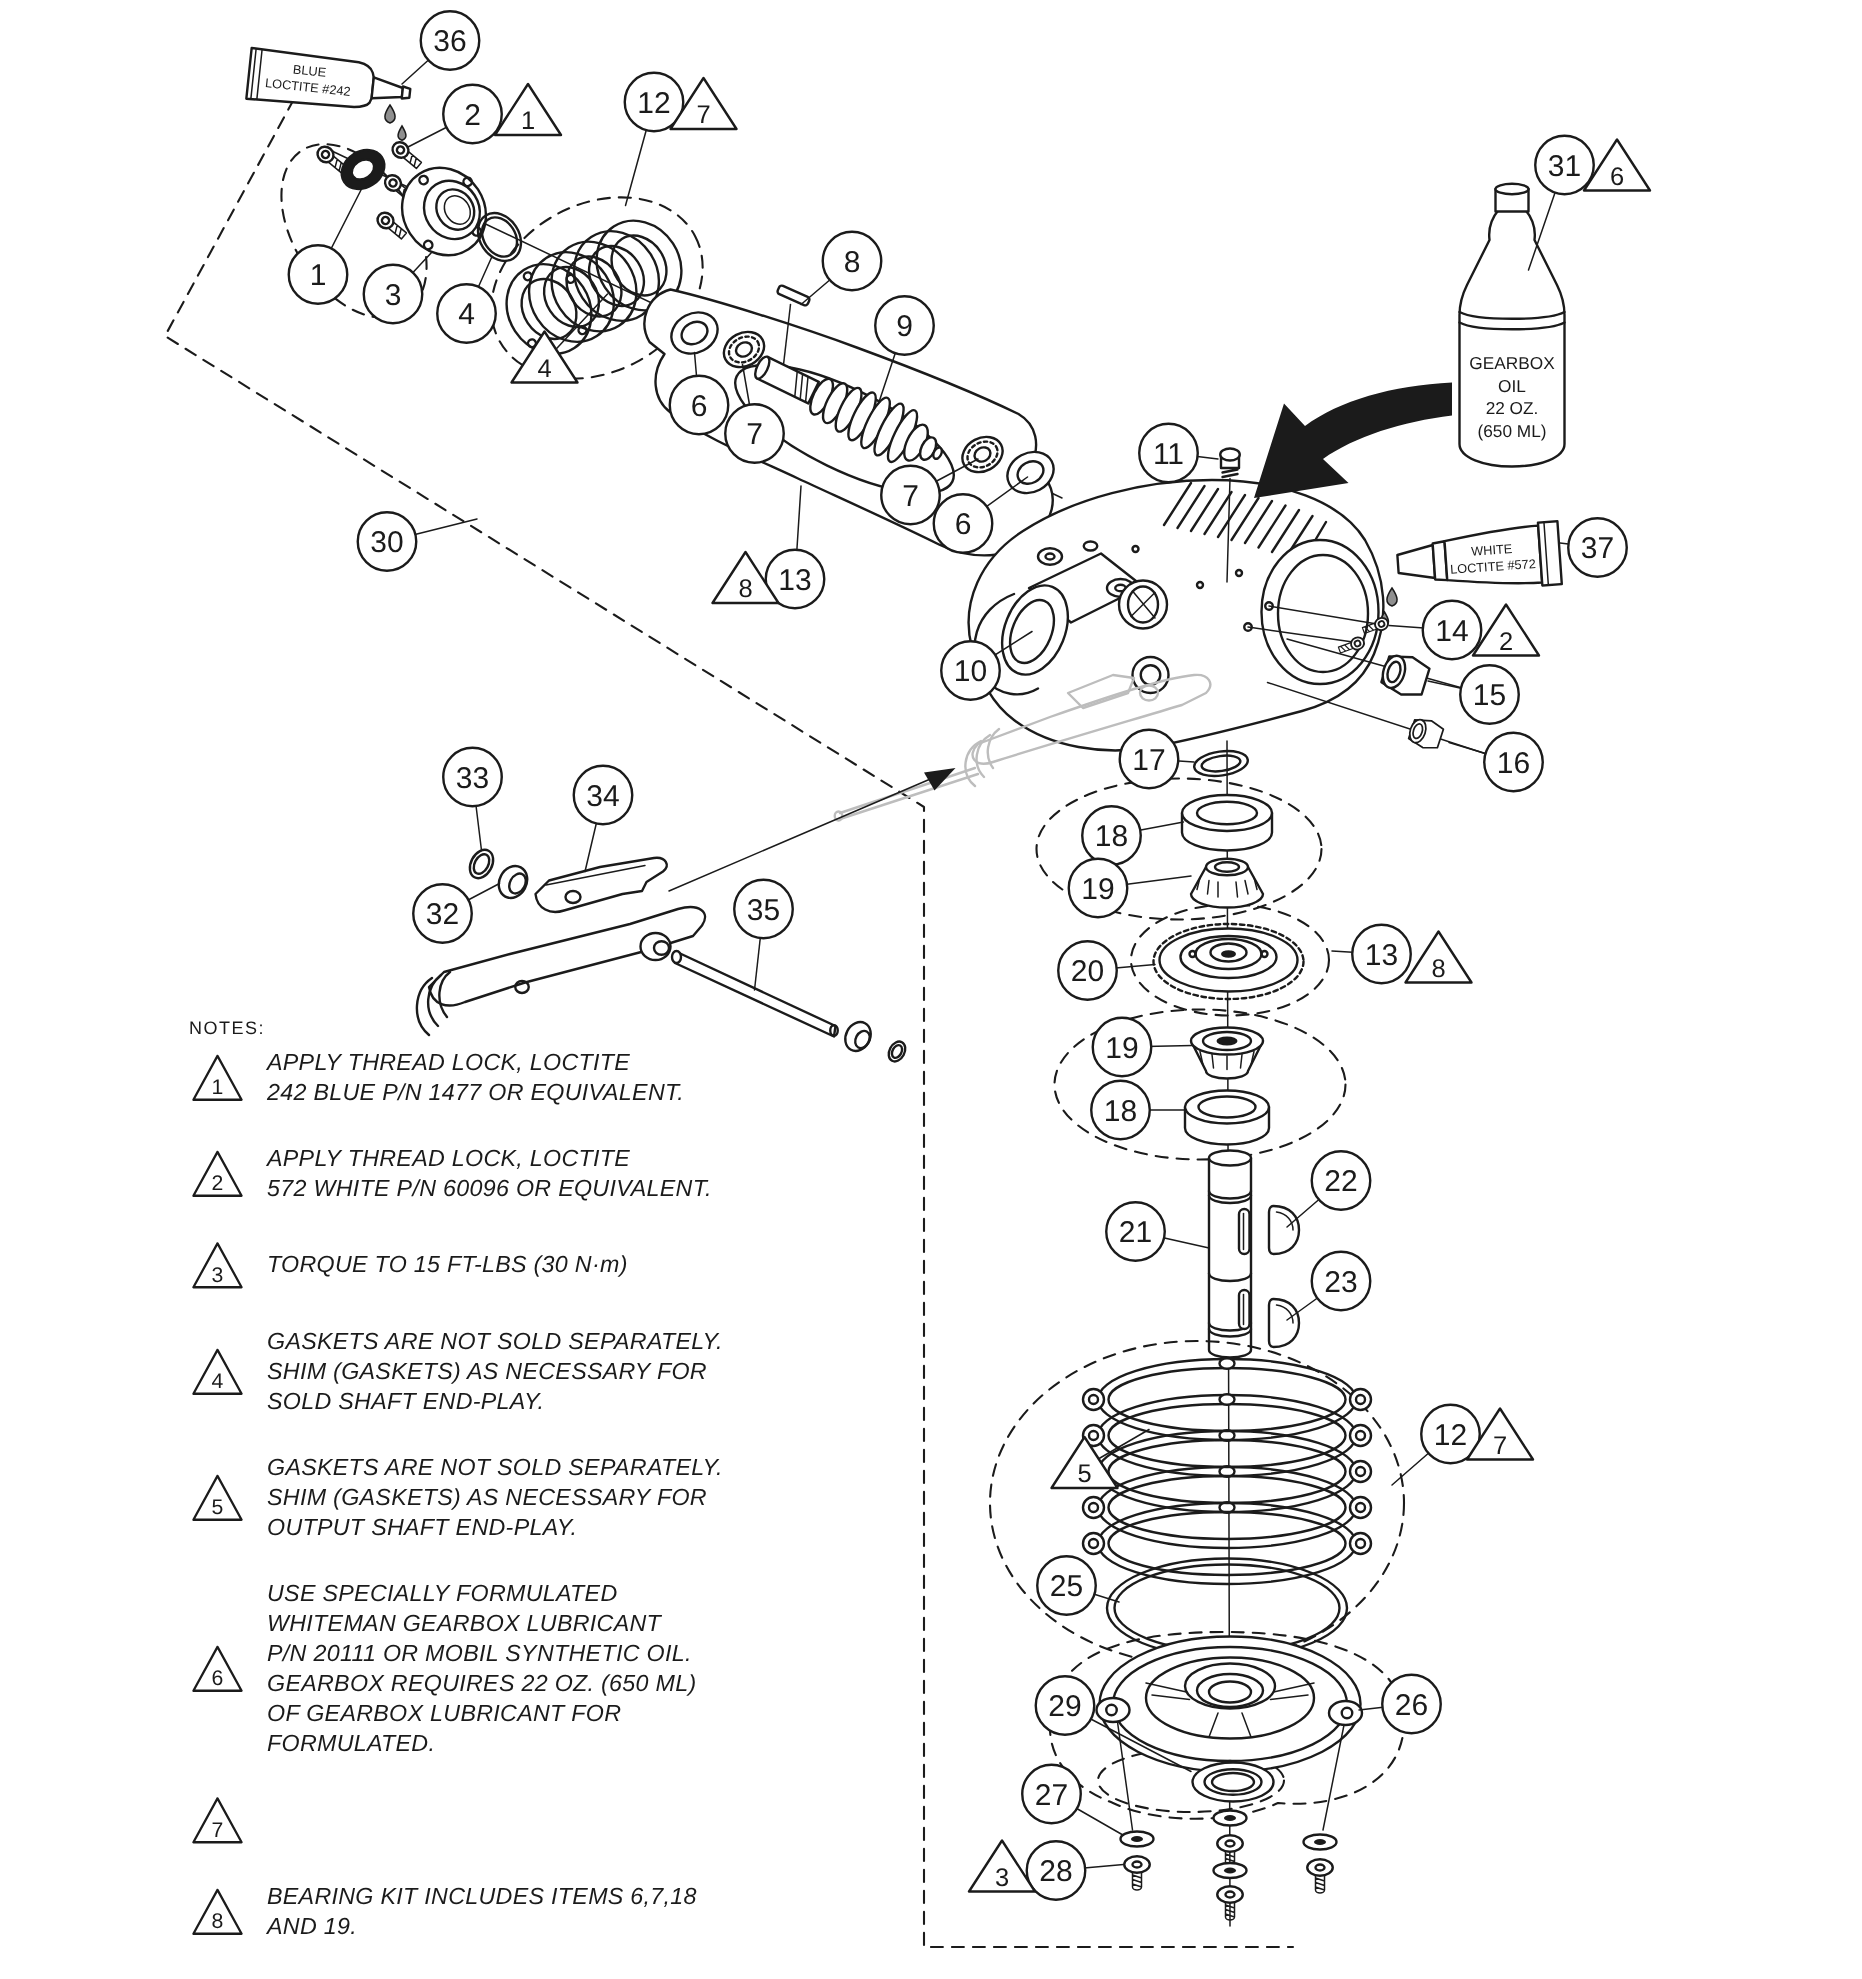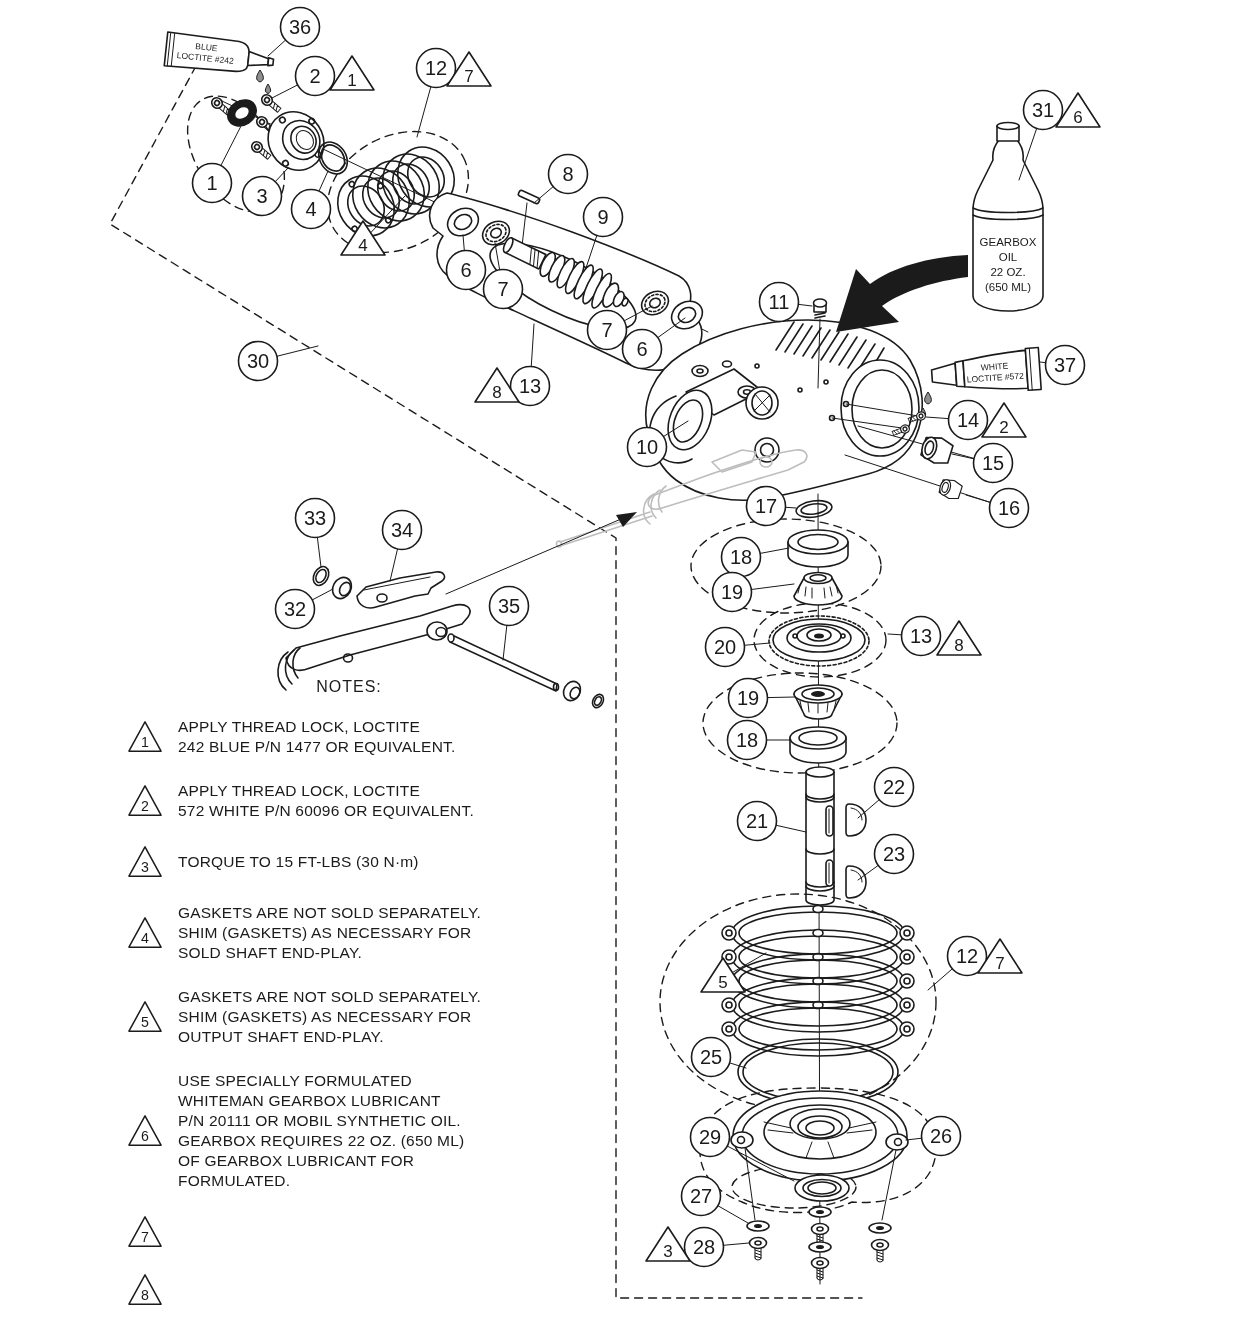--- a/index.html
+++ b/index.html
@@ -12,25 +12,25 @@
   .b{fill:#1b1b1b;stroke:none;}
   .t{stroke-width:1;}
   .d{stroke-dasharray:8 6;stroke-width:1.4;}
   .drop{fill:#8f8f8f;stroke:#1b1b1b;stroke-width:1;}
   .ghost *{stroke:#bdbdbd;}
   .cn{font-size:20px;text-anchor:middle;}
   .tn{font-size:17px;text-anchor:middle;}
   .lbl{font-size:11.5px;text-anchor:middle;}
   .lbl2{font-size:8.5px;text-anchor:middle;}
   #notes-block{position:absolute;left:126px;top:678px;width:446px;}
-  #notes-title{font-size:16px;letter-spacing:1px;margin-bottom:21px;text-align:center;}
+  #notes-title{font-size:12px;letter-spacing:1px;margin-bottom:7px;}
   .note{display:flex;gap:14px;align-items:center;margin-bottom:24px;}
   .nmark{width:38px;height:34px;flex:0 0 38px;}
   .ntn{font-size:15px;text-anchor:middle;}
-  .ntext{font-size:15.5px;line-height:20px;letter-spacing:.2px;}
+  .ntext{font-size:15.5px;line-height:20px;letter-spacing:.2px;font-style:italic;}
 </style>
 </head>
 <body>
 
 <div id="stage">
 <svg id="diagram" width="1241" height="1319" viewBox="0 0 1241 1319">
   <defs>
     <g id="def-bolt">
       <path class="s t" d="M5,-2.6 L16,-2.6 M5,2.6 L16,2.6 M16,-2.6 L16,2.6 M8,-2.6 L10.5,2.6 M11.5,-2.6 L14,2.6"></path>
       <ellipse class="s w" rx="5.5" ry="5"></ellipse>
@@ -763,16 +763,20 @@
           <svg viewBox="0 0 40 36" class="nmark">
             <polygon points="20,2 3,33 37,33" class="s w"></polygon>
             <text x="20" y="29" class="ntn">7</text>
           </svg>
         </div>
         <div class="note">
           <svg viewBox="0 0 40 36" class="nmark">
             <polygon points="20,2 3,33 37,33" class="s w"></polygon>
             <text x="20" y="29" class="ntn">8</text>
           </svg>
+          <div class="ntext">
+            <div>BEARING KIT INCLUDES ITEMS 6,7,18</div>
+            <div>AND 19.</div>
+          </div>
         </div>
       </div>
 </div>
 </div>
 
 </body></html>

